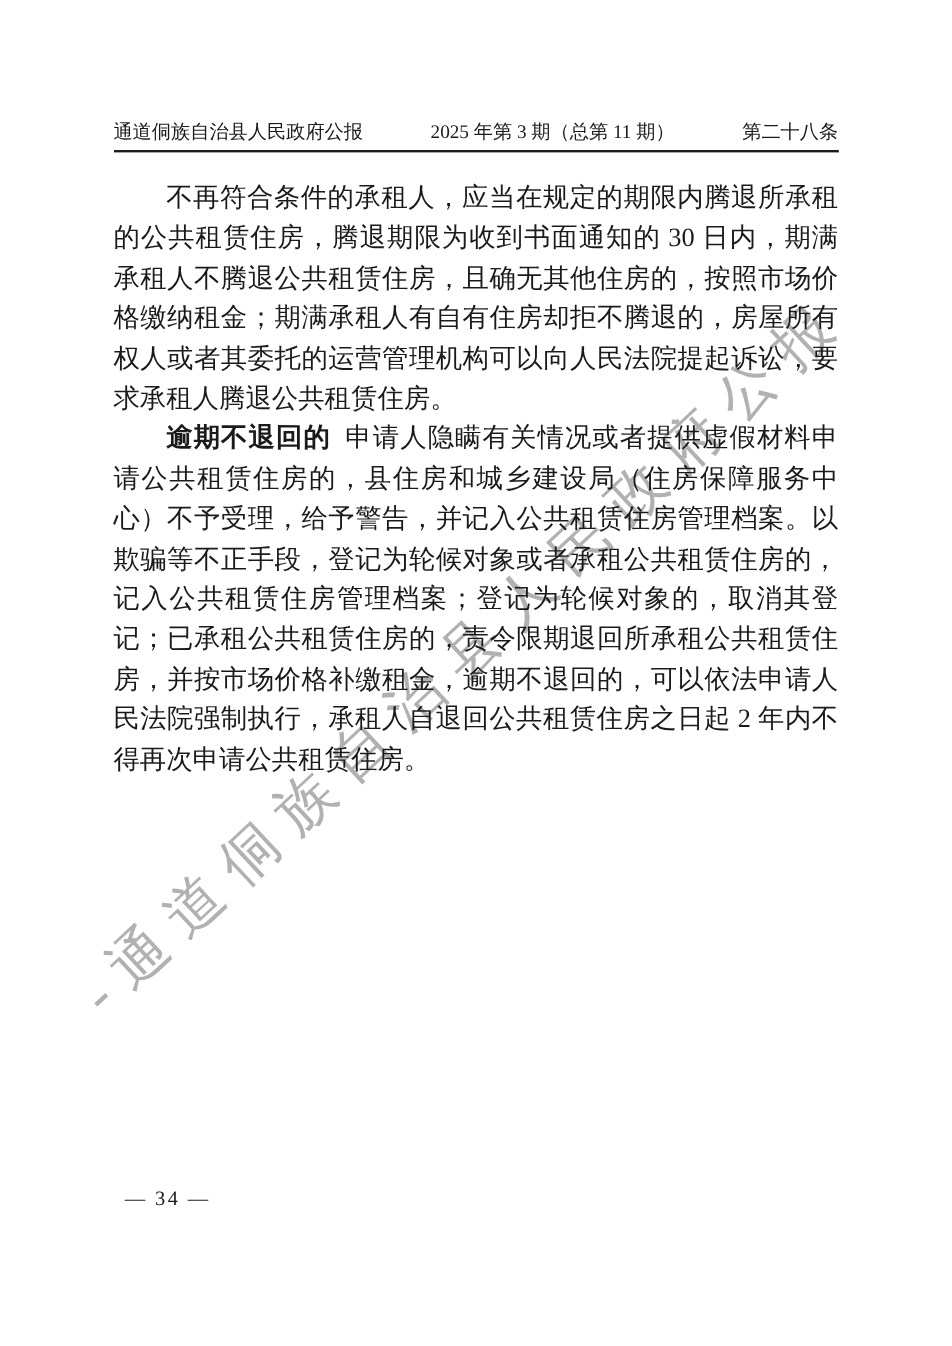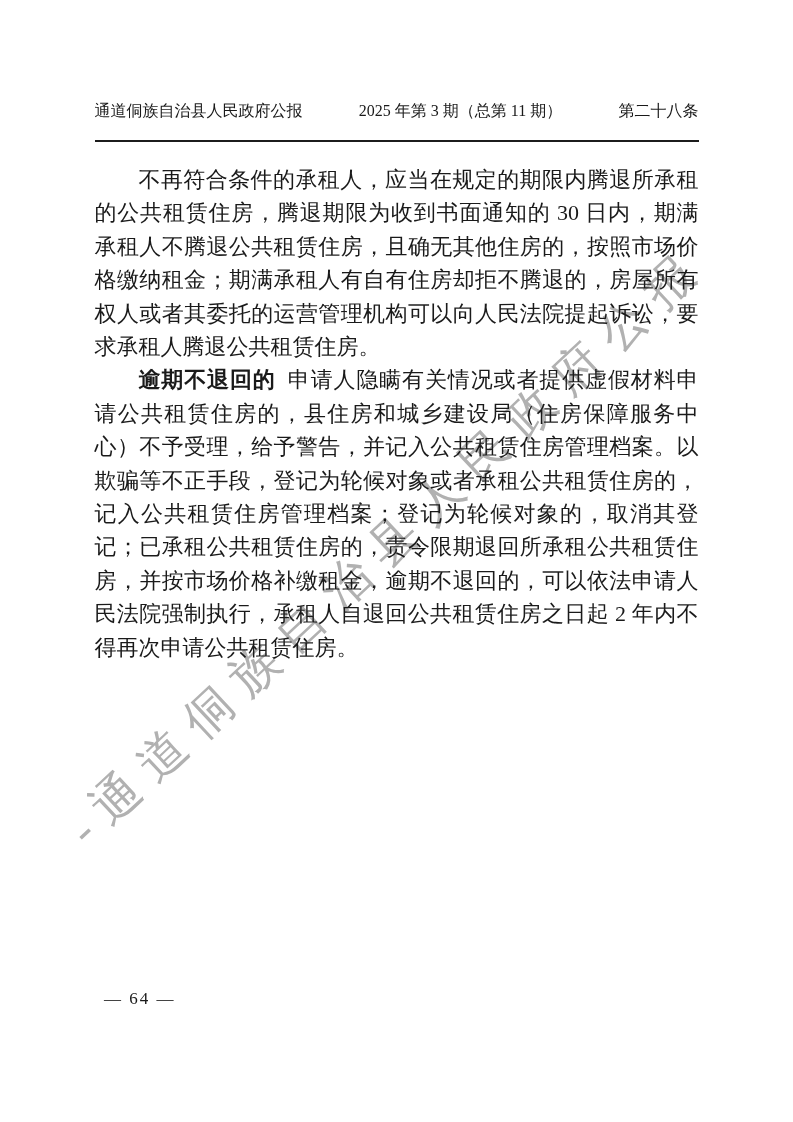--- a/index.html
+++ b/index.html
@@ -39,21 +39,21 @@
     padding-top: 100px;
   }
 
   .header {
     display: flex;
     justify-content: space-between;
     align-items: flex-end;
     font-size: 16px;
     line-height: 22px;
     border-bottom: 2px solid #1c1c1c;
-    padding-bottom: 18px;
+    padding-bottom: 3px;
   }
   .h-center { font-weight: normal; }
 
   .para {
     margin: 0;
     font-size: 22px;
     line-height: 33.4px;
     text-align: justify;
     text-justify: inter-ideograph;
     text-indent: 2em;
@@ -105,15 +105,15 @@
 
 
     <p class="para">
       <b class="term">逾期不退回的</b><span>申请人隐瞒有关情况或者提供虚假材料申请公共租赁住房的，县住房和城乡建设局（住房保障服务中心）不予受理，给予警告，并记入公共租赁住房管理档案。以欺骗等不正手段，登记为轮候对象或者承租公共租赁住房的，记入公共租赁住房管理档案；登记为轮候对象的，取消其登记；已承租公共租赁住房的，责令限期退回所承租公共租赁住房，并按市场价格补缴租金，逾期不退回的，可以依法申请人民法院强制执行，承租人自退回公共租赁住房之日起 2 年内不得再次申请公共租赁住房。</span>
     </p>
 
 
 
   </div>
 
-  <div class="footer">— 64 —</div>
+  <div class="footer">— 34 —</div>
 
 </div>
 
 </body></html>

